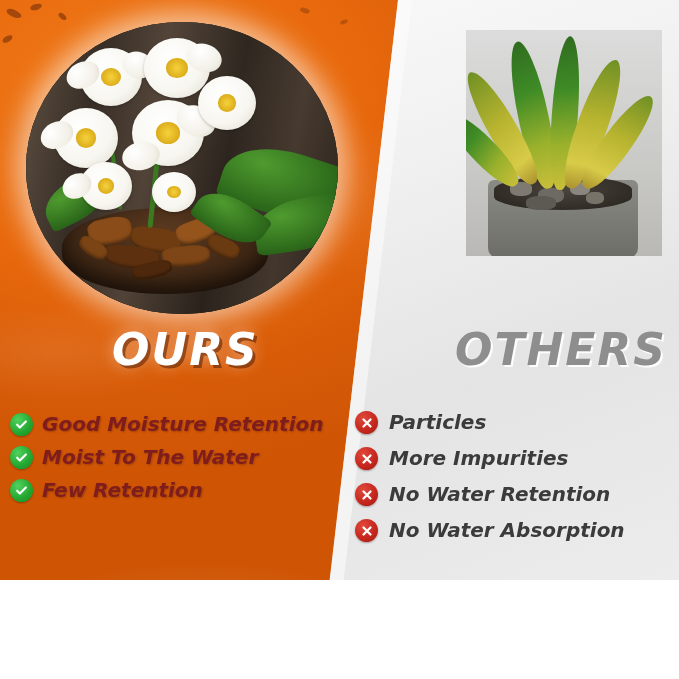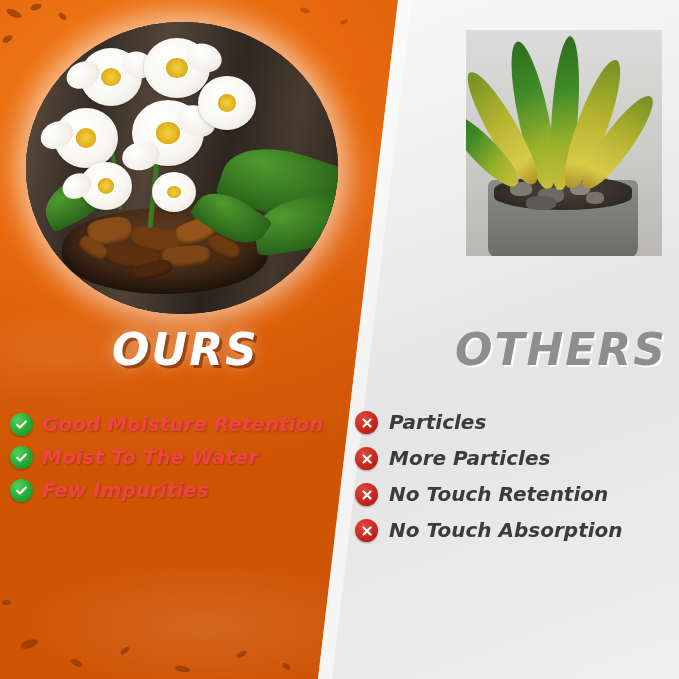--- a/index.html
+++ b/index.html
@@ -4,21 +4,21 @@
 <style>
   html,body{margin:0;padding:0;}
   body{
     width:679px;height:679px;
     font-family:"DejaVu Sans", sans-serif;
     overflow:hidden;
     background:#ffffff;
   }
   .canvas{
     position:relative;
-    width:679px;height:679px;
+    width:679px;height:580px;
     overflow:hidden;
   }
   
   .panel-others{
     position:absolute;
     left:0;top:0;width:679px;height:679px;
     background:
       linear-gradient(160deg,#fdfdfd 0%,#f2f2f2 30%,#e4e4e4 60%,#efefef 100%);
   }
   
@@ -161,21 +161,21 @@
   .badge.check{background:radial-gradient(circle at 35% 30%, #4fd35e 0%, #22a62f 60%, #188a24 100%);}
   .badge.cross{background:radial-gradient(circle at 35% 30%, #e1483a 0%, #c3261c 60%, #9e1c14 100%);}
   .badge svg{display:block;}
   .txt{
     font-family:"DejaVu Sans", sans-serif;
     font-weight:bold;font-style:italic;
     font-size:20px;
     line-height:1.05;
     white-space:nowrap;
   }
-  .list-ours .txt{color:#ef4444;text-shadow:1px 1px 2px rgba(110,40,0,.45);}
+  .list-ours .txt{color:#7f1d1d;text-shadow:1px 1px 2px rgba(110,40,0,.45);}
   .list-others .txt{color:#3b3b3b;}
   .list-others .badge{margin-right:11px;}
 </style>
 </head>
 <body>
 
 <div class="canvas">
 
   <div class="panel-others"></div>
 
@@ -295,52 +295,52 @@
           </svg>
       </span>
       <span class="txt">Moist To The Water</span>
     </div>
     <div class="row">
       <span class="badge check">
         <svg width="13" height="13" viewBox="0 0 24 24">
             <path d="M4 12.5l5 5 11-11" fill="none" stroke="#ffffff" stroke-width="4" stroke-linecap="round" stroke-linejoin="round"></path>
           </svg>
       </span>
-      <span class="txt">Few Impurities</span>
+      <span class="txt">Few Retention</span>
     </div>
   </div>
 
   <div class="list list-others">
     <div class="row">
       <span class="badge cross">
         <svg width="12" height="12" viewBox="0 0 24 24">
             <path d="M5 5l14 14M19 5L5 19" fill="none" stroke="#ffffff" stroke-width="4.5" stroke-linecap="round"></path>
           </svg>
       </span>
       <span class="txt">Particles</span>
     </div>
     <div class="row">
       <span class="badge cross">
         <svg width="12" height="12" viewBox="0 0 24 24">
             <path d="M5 5l14 14M19 5L5 19" fill="none" stroke="#ffffff" stroke-width="4.5" stroke-linecap="round"></path>
           </svg>
       </span>
-      <span class="txt">More Particles</span>
+      <span class="txt">More Impurities</span>
     </div>
     <div class="row">
       <span class="badge cross">
         <svg width="12" height="12" viewBox="0 0 24 24">
             <path d="M5 5l14 14M19 5L5 19" fill="none" stroke="#ffffff" stroke-width="4.5" stroke-linecap="round"></path>
           </svg>
       </span>
-      <span class="txt">No Touch Retention</span>
+      <span class="txt">No Water Retention</span>
     </div>
     <div class="row">
       <span class="badge cross">
         <svg width="12" height="12" viewBox="0 0 24 24">
             <path d="M5 5l14 14M19 5L5 19" fill="none" stroke="#ffffff" stroke-width="4.5" stroke-linecap="round"></path>
           </svg>
       </span>
-      <span class="txt">No Touch Absorption</span>
+      <span class="txt">No Water Absorption</span>
     </div>
   </div>
 
 </div>
 
 </body></html>

